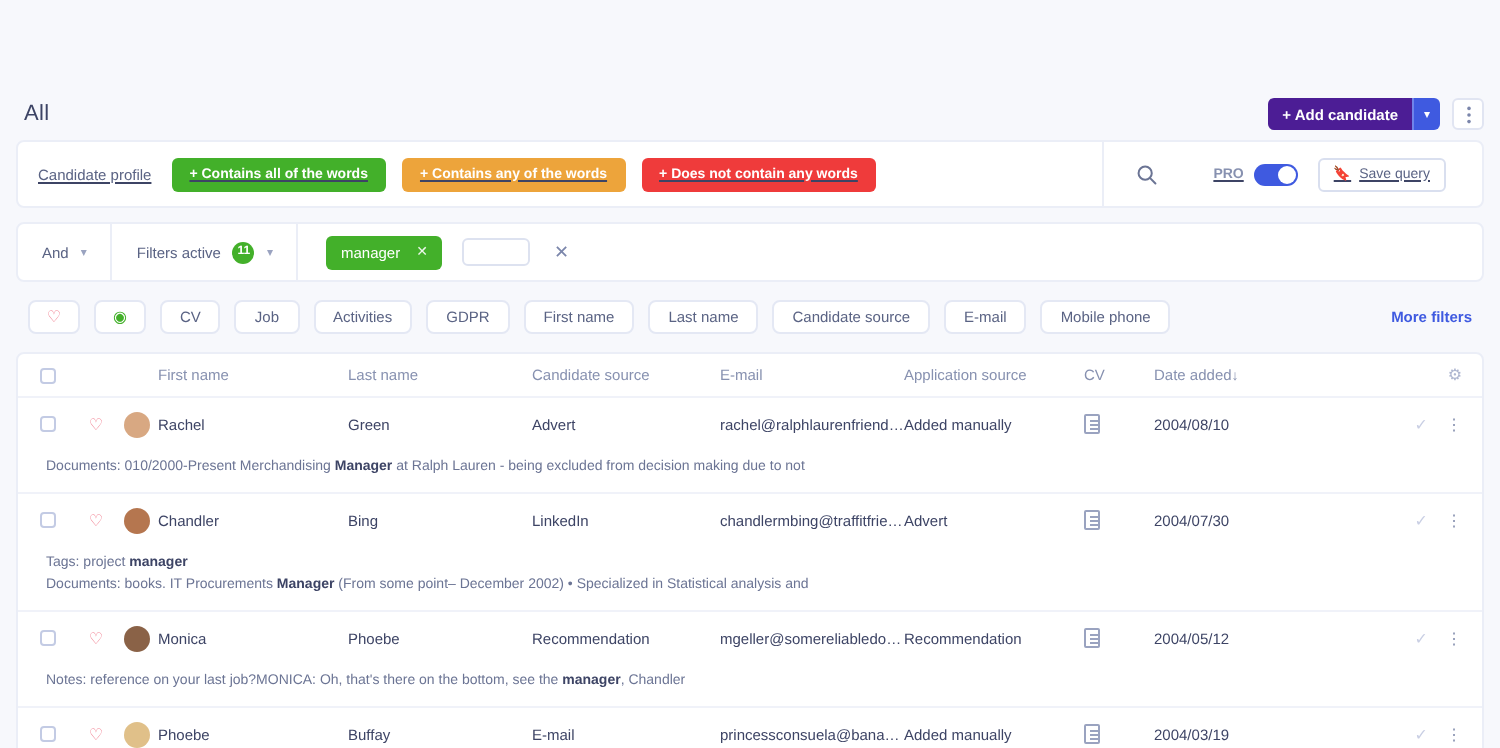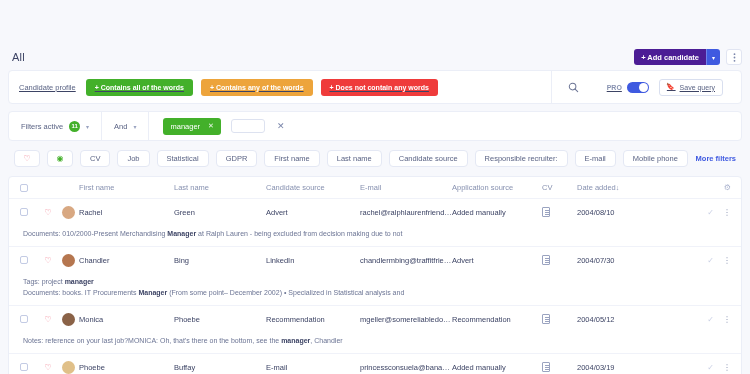--- a/index.html
+++ b/index.html
@@ -231,26 +231,26 @@
         <div class="btn-outline">
           <span class="bk">🔖</span>
           <span>Save query</span>
         </div>
       </div>
     </div>
   </div>
 
   <div class="filter-bar">
     <div class="fb-seg">
+      <span>And</span>
+      <span class="caret">▾</span>
+    </div>
+    <div class="fb-seg">
       <span>Filters active</span>
       <span class="badge">11</span>
-      <span class="caret">▾</span>
-    </div>
-    <div class="fb-seg">
-      <span>And</span>
       <span class="caret">▾</span>
     </div>
     <div class="fb-body">
       <div class="chip-green">
         <span>manager</span>
         <span class="chip-x">✕</span>
       </div>
       <input class="mini-input" type="text" value="" placeholder="" style="">
       <span class="close-x">✕</span>
     </div>
@@ -258,26 +258,25 @@
 
   <div class="chips-row">
     <div class="qchip sq">
       <span style="color:#f07d8e;font-size:8px;">♡</span>
     </div>
     <div class="qchip sq">
       <span style="color:#43b02a;font-size:8px;">◉</span>
     </div>
     <div class="qchip">CV</div>
     <div class="qchip">Job</div>
-    <div class="qchip">Statistical</div>
+    <div class="qchip">Activities</div>
     <div class="qchip">GDPR</div>
     <div class="qchip">First name</div>
     <div class="qchip">Last name</div>
     <div class="qchip">Candidate source</div>
-    <div class="qchip">Responsible recruiter:</div>
     <div class="qchip">E-mail</div>
     <div class="qchip">Mobile phone</div>
     <div class="more-filters">More filters</div>
   </div>
 
   <div class="table-wrap">
     <div class="thead">
       <div class="c-check">
         <span class="cbox"></span>
       </div>

